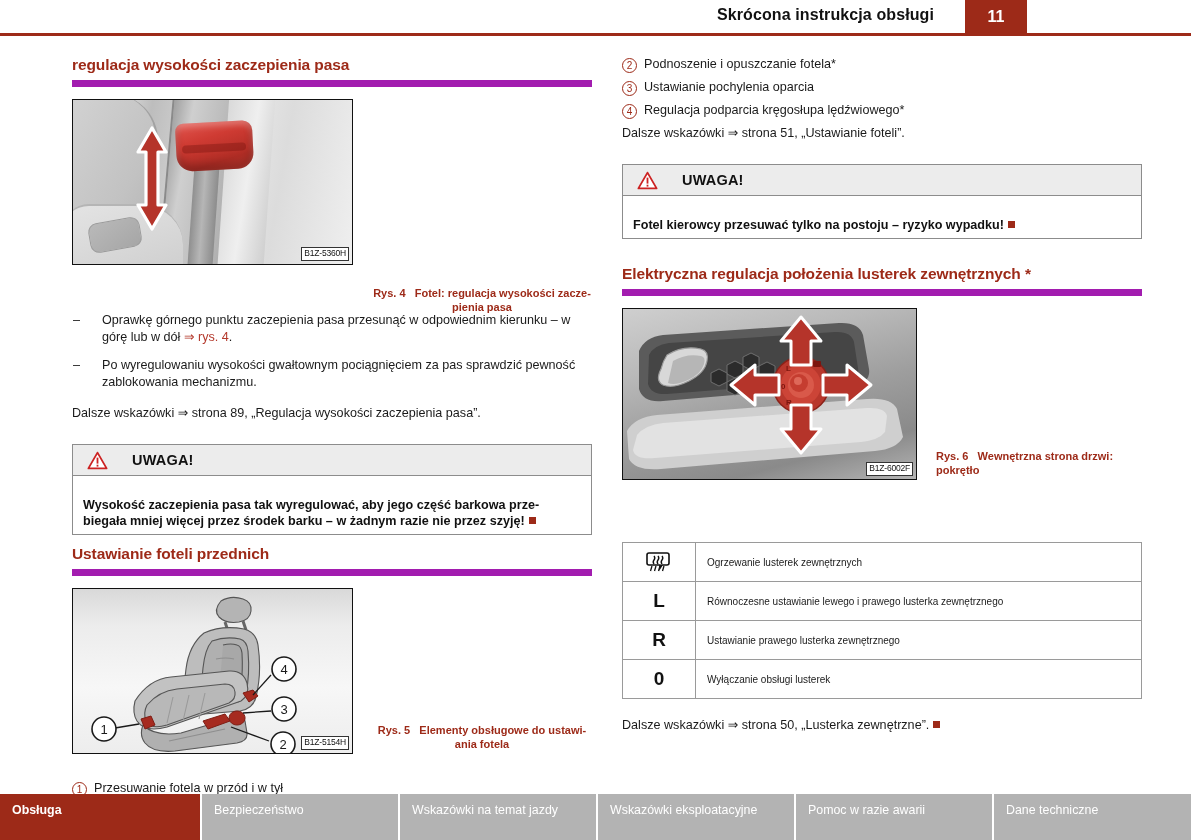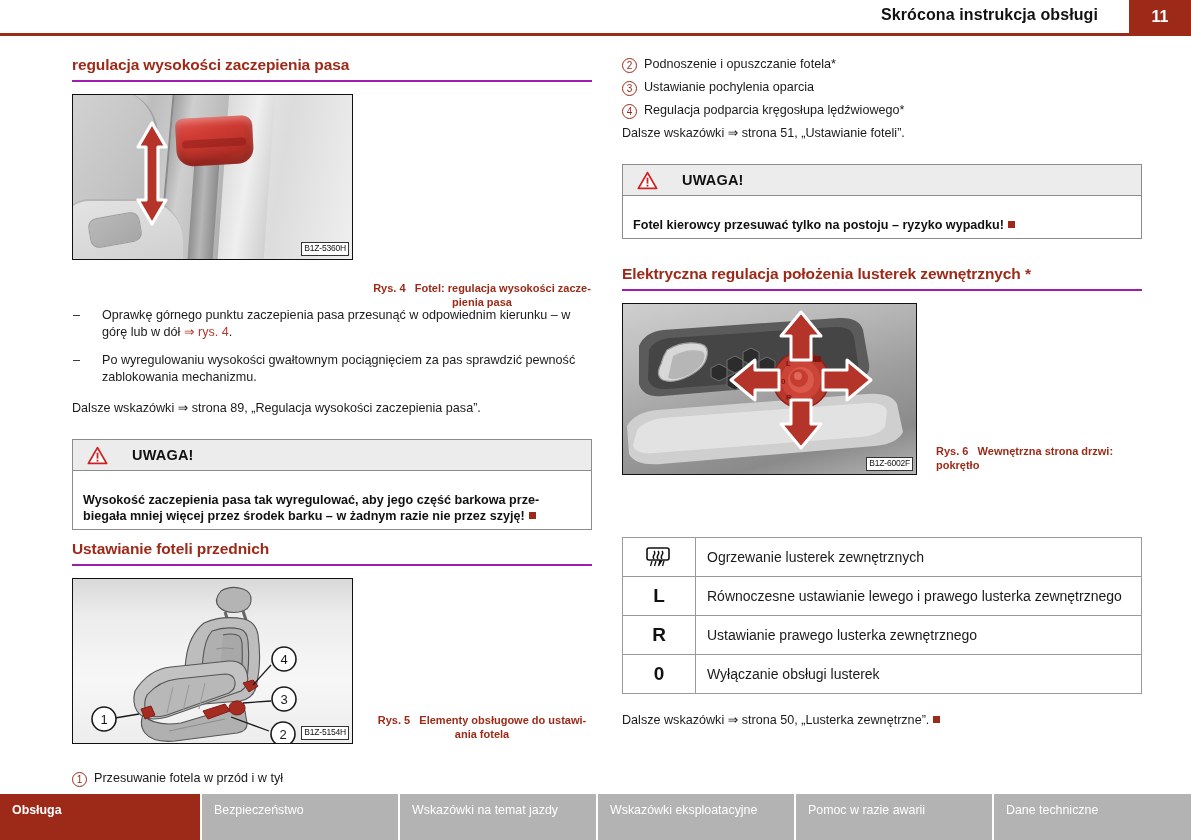--- a/index.html
+++ b/index.html
@@ -11,21 +11,21 @@
     font-family: "Liberation Sans", sans-serif;
     color: #1a1a1a;
     position: relative;
     overflow: hidden;
   }
 
   
   .page-header {
     position: absolute;
     top: 0; left: 0;
-    width: 1191px;
+    width: 1027px;
     height: 36px;
   }
   .header-rule {
     position: absolute;
     left: 0; top: 33px;
     width: 1191px; height: 3px;
     background: #9d2a18;
   }
   .header-title {
     position: absolute;
@@ -68,21 +68,21 @@
     width: 520px;
   }
 
   
   h2.section-title {
     margin: 0;
     padding: 0 0 6px 0;
     font-size: 15.5px;
     font-weight: bold;
     color: #9d2a18;
-    border-bottom: 2px solid #a21caf;
+    border-bottom: 7px solid #a21caf;
     letter-spacing: -0.1px;
   }
 
   
   .figure-block { position: relative; }
   .figure-img {
     border: 1px solid #111;
     position: relative;
     overflow: hidden;
     background: #e8e8e8;
@@ -291,21 +291,21 @@
   td.sym-cell {
     width: 73px;
     text-align: center;
     font-family: "Liberation Sans", sans-serif;
     font-size: 19px;
     font-weight: bold;
     color: #111;
   }
   td.desc-cell {
     padding-left: 11px;
-    font-size: 14px;
+    font-size: 10px;
     color: #1a1a1a;
   }
   .heat-icon { display: inline-block; vertical-align: middle; }
 
   
   .footer-nav {
     position: absolute;
     left: 0; bottom: 0;
     width: 1191px; height: 46px;
     display: flex;

